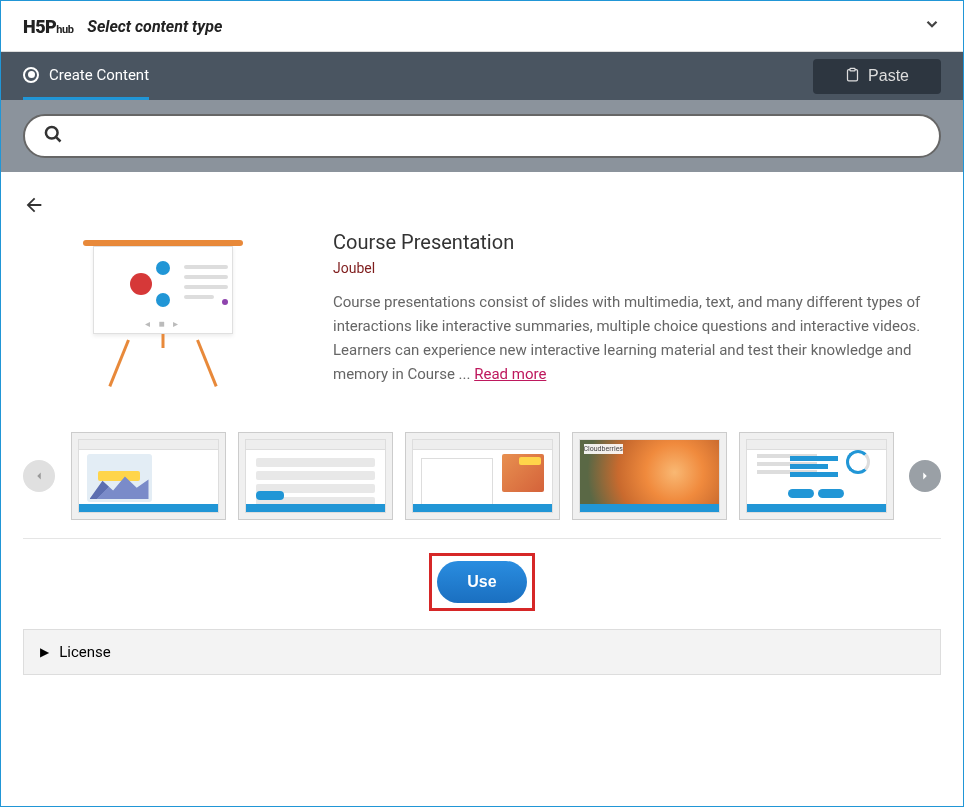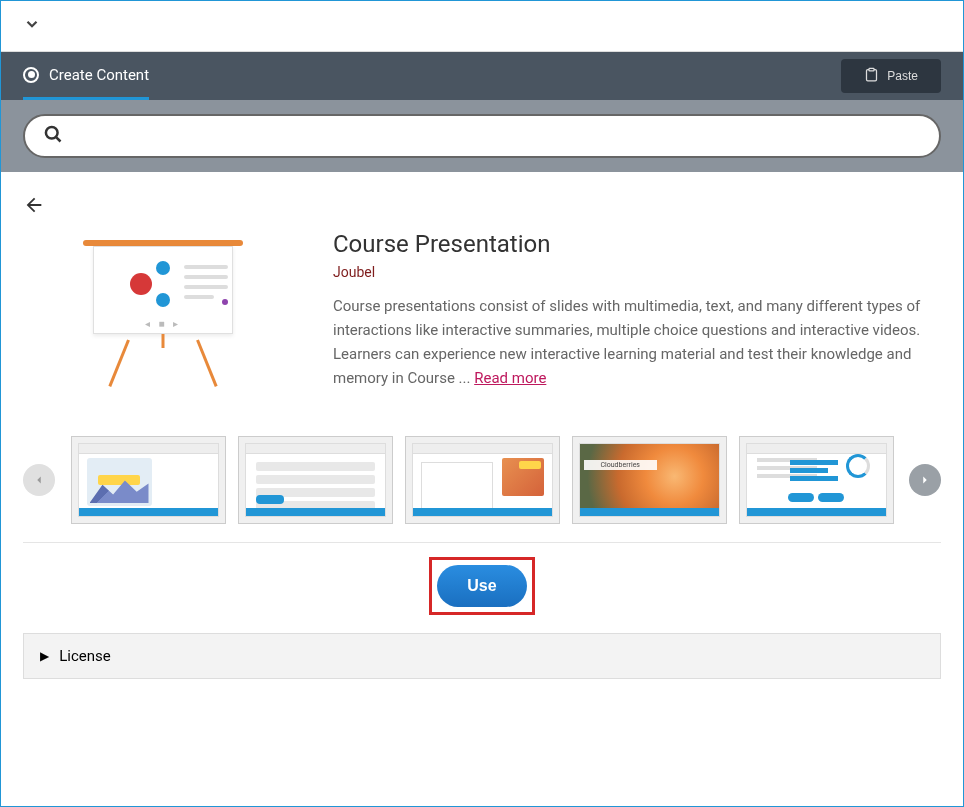--- a/index.html
+++ b/index.html
@@ -13,36 +13,36 @@
 .header-title { font-style: italic; font-weight: 700; font-size: 16px; color: #222; }
 .chevron-down { color: #444; }
 
 
 .tabs-bar { display: flex; align-items: center; justify-content: space-between; background: #4a5561; padding: 0 22px; height: 48px; }
 .tabs { display: flex; align-items: flex-end; gap: 24px; height: 100%; }
 .tab { display: flex; align-items: center; gap: 10px; color: #fff; font-size: 15px; cursor: pointer; height: 100%; border-bottom: 3px solid transparent; }
 .tab.active { border-bottom: 3px solid #2196d6; }
 .tab-radio { width: 16px; height: 16px; border: 2px solid #fff; border-radius: 50%; display: flex; align-items: center; justify-content: center; }
 .tab-radio.selected::after { content: ""; width: 7px; height: 7px; background: #fff; border-radius: 50%; }
-.paste-btn { display: flex; align-items: center; gap: 8px; background: #2d3640; color: #ddd; border: none; padding: 8px 23px; border-radius: 4px; font-size: 12px; cursor: pointer; }
+.paste-btn { display: flex; align-items: center; gap: 8px; background: #2d3640; color: #ddd; border: none; padding: 8px 32px; border-radius: 4px; font-size: 16px; cursor: pointer; }
 
 
 .search-wrap { background: #8b939c; padding: 14px 22px; }
 .search-field { display: flex; align-items: center; background: #fff; border-radius: 24px; padding: 8px 18px; border: 2px solid #666; }
 .search-input { flex: 1; border: none; outline: none; font-size: 16px; font-style: italic; color: #888; }
 .search-input::placeholder { color: #888; font-style: italic; }
 
 
 .content { padding: 22px; }
 .back-arrow { font-size: 24px; font-weight: 900; color: #333; cursor: pointer; display: inline-block; margin-bottom: 8px; }
 
 .detail-row { display: flex; gap: 30px; }
 .detail-icon { width: 280px; flex-shrink: 0; display: flex; justify-content: center; padding-top: 10px; }
 .detail-info { flex: 1; }
-.detail-title { font-size: 24px; font-weight: 400; color: #333; margin-bottom: 6px; }
+.detail-title { font-size: 20px; font-weight: 400; color: #333; margin-bottom: 6px; }
 .detail-author { font-size: 14px; color: #7f1d1d; margin-bottom: 14px; }
 .detail-desc { font-size: 15px; color: #666; line-height: 1.6; margin-bottom: 16px; }
 .read-more { color: #be185d; text-decoration: underline; cursor: pointer; }
 
 .demo-btn-wrap { display: inline-block; border: 3px solid #d62727; padding: 4px; }
 .demo-btn { background: #f5f5f5; border: 1px solid #ddd; border-radius: 22px; padding: 11px 24px; font-weight: 700; font-size: 14px; color: #333; cursor: pointer; }
 
 
 .thumbs-row { display: flex; align-items: center; gap: 12px; margin-top: 30px; padding: 0 0 18px 0; border-bottom: 1px solid #e5e5e5; }
 .nav-circle { width: 32px; height: 32px; border-radius: 50%; background: #e0e0e0; color: #999; display: flex; align-items: center; justify-content: center; cursor: pointer; flex-shrink: 0; font-size: 18px; }
@@ -60,21 +60,21 @@
 
 .t2-rows { position: absolute; top: 18px; left: 10px; right: 10px; }
 .t2-row { height: 9px; background: #e8e8e8; margin-bottom: 4px; border-radius: 2px; }
 .t2-btn { position: absolute; bottom: 12px; left: 10px; width: 28px; height: 9px; background: #2196d6; border-radius: 4px; }
 
 .t3-box { position: absolute; top: 18px; left: 8px; width: 72px; height: 48px; background: #fff; border: 1px solid #ddd; }
 .t3-img { position: absolute; top: 14px; right: 8px; width: 42px; height: 38px; background: linear-gradient(135deg, #e89050, #d4623a); border-radius: 2px; }
 .t3-tag { position: absolute; top: 17px; right: 11px; width: 22px; height: 8px; background: #ffd54a; border-radius: 2px; }
 
 .t4-img { position: absolute; inset: 0; background: radial-gradient(circle at 68% 45%, #f9b873 0%, #f08a3d 28%, #c96a2e 55%, #5a6845 85%); }
-.t4-label { position: absolute; top: 16px; left: 4px; background: rgba(255,255,255,0.9); font-size: 7px; padding: 1px 17px; color: #444; }
+.t4-label { position: absolute; top: 4px; left: 4px; background: rgba(255,255,255,0.9); font-size: 7px; padding: 1px 0; color: #444; }
 
 .t5-circ { position: absolute; top: 10px; right: 16px; width: 24px; height: 24px; border: 3px solid #2196d6; border-radius: 50%; border-right-color: #ddd; }
 .t5-lines { position: absolute; top: 14px; left: 10px; width: 60px; }
 .t5-line { height: 4px; background: #ddd; margin-bottom: 4px; }
 .t5-bars { position: absolute; top: 16px; right: 48px; width: 48px; }
 .t5-bar { height: 5px; background: #2196d6; margin-bottom: 3px; }
 .t5-btns { position: absolute; bottom: 14px; left: 50%; transform: translateX(-50%); display: flex; gap: 4px; }
 .t5-bt { width: 26px; height: 9px; background: #2196d6; border-radius: 5px; }
 
 
@@ -98,20 +98,24 @@
 .pres-dot { position: absolute; top: 52px; left: 128px; width: 6px; height: 6px; background: #8e44ad; border-radius: 50%; }
 .pres-nav { position: absolute; bottom: 4px; left: 50%; transform: translateX(-50%); color: #bbb; font-size: 10px; letter-spacing: 3px; }
 .pres-legL { position: absolute; bottom: 0; left: 54px; width: 3px; height: 50px; background: #e8893a; transform: rotate(22deg); transform-origin: top; }
 .pres-legR { position: absolute; bottom: 0; right: 54px; width: 3px; height: 50px; background: #e8893a; transform: rotate(-22deg); transform-origin: top; }
 .pres-legC { position: absolute; top: 94px; left: 50%; transform: translateX(-50%); width: 3px; height: 14px; background: #e8893a; }
 </style>
 </head>
 <body>
 
 <div class="header">
+  <div class="header-left">
+    <span class="logo"><span>H5P</span><span class="sub">hub</span></span>
+    <span class="header-title">Select content type</span>
+  </div>
   <span class="chevron-down">
     <svg width="18" height="18" viewBox="0 0 24 24" fill="none" stroke="currentColor" stroke-width="3">
         <polyline points="6 9 12 15 18 9"></polyline>
       </svg>
   </span>
 </div>
 
 <div class="tabs-bar">
   <div class="tabs">
     <div class="tab active">

